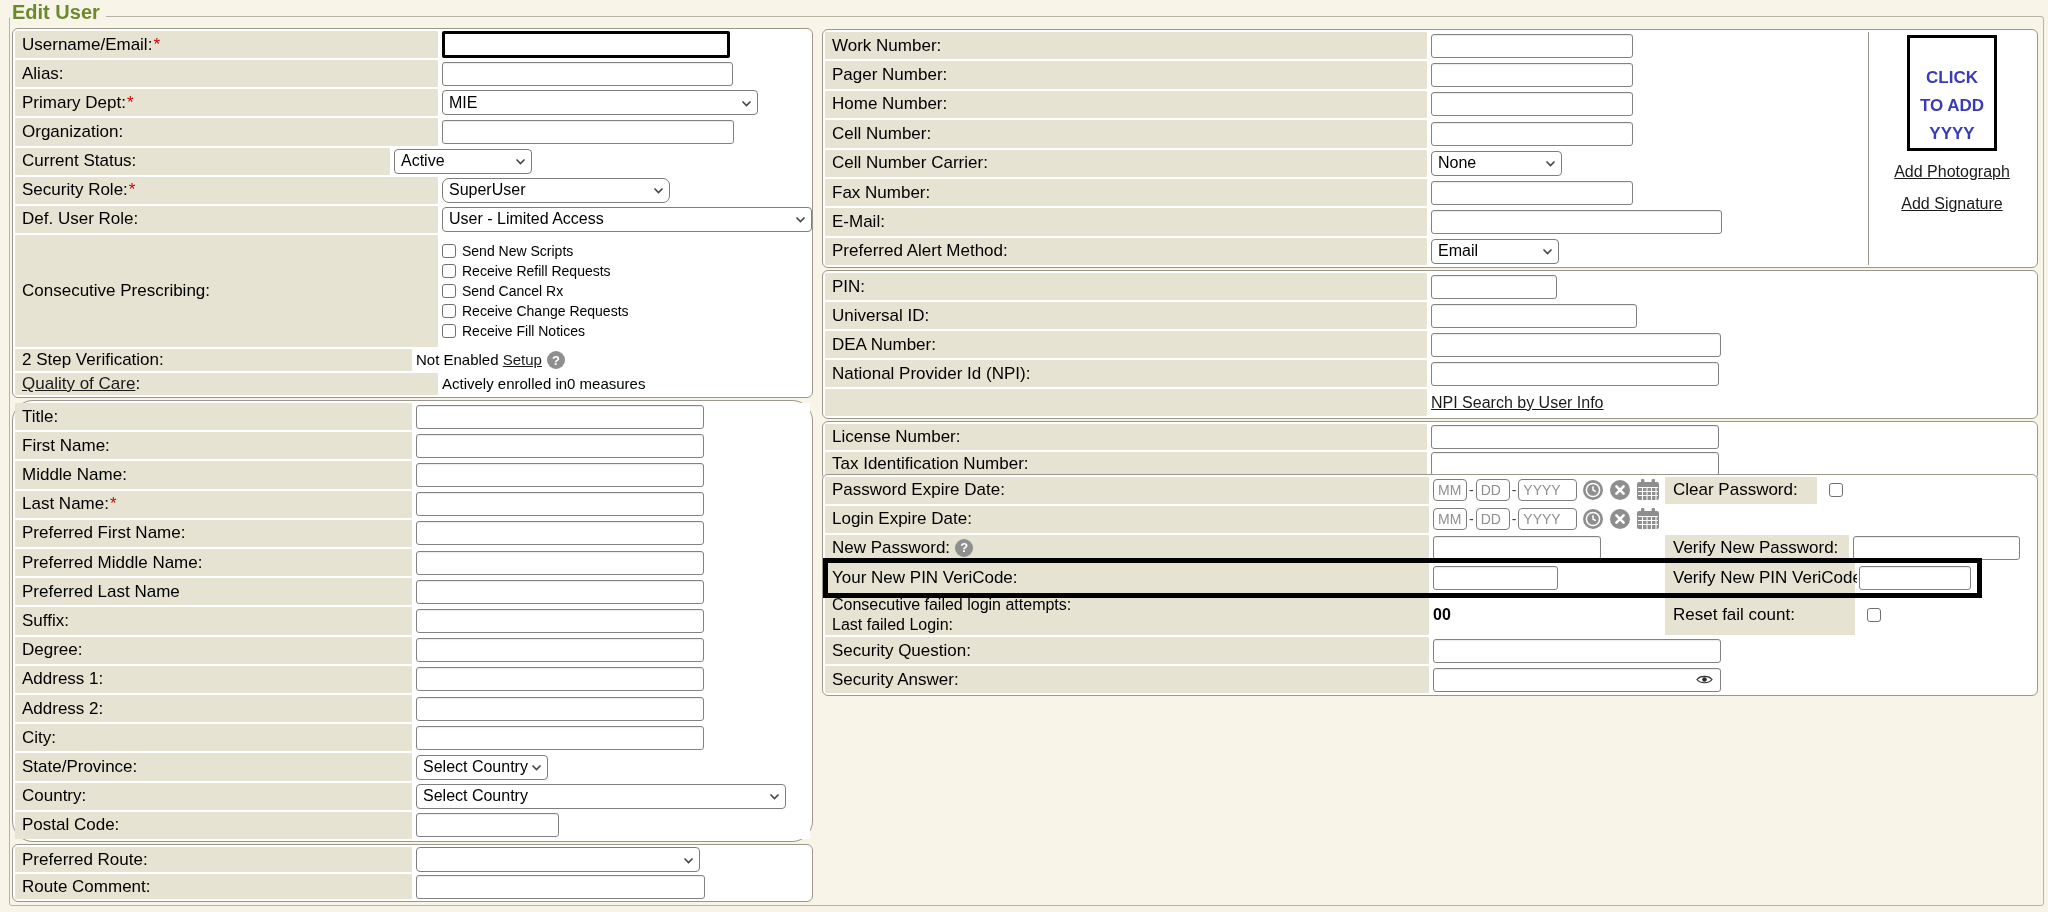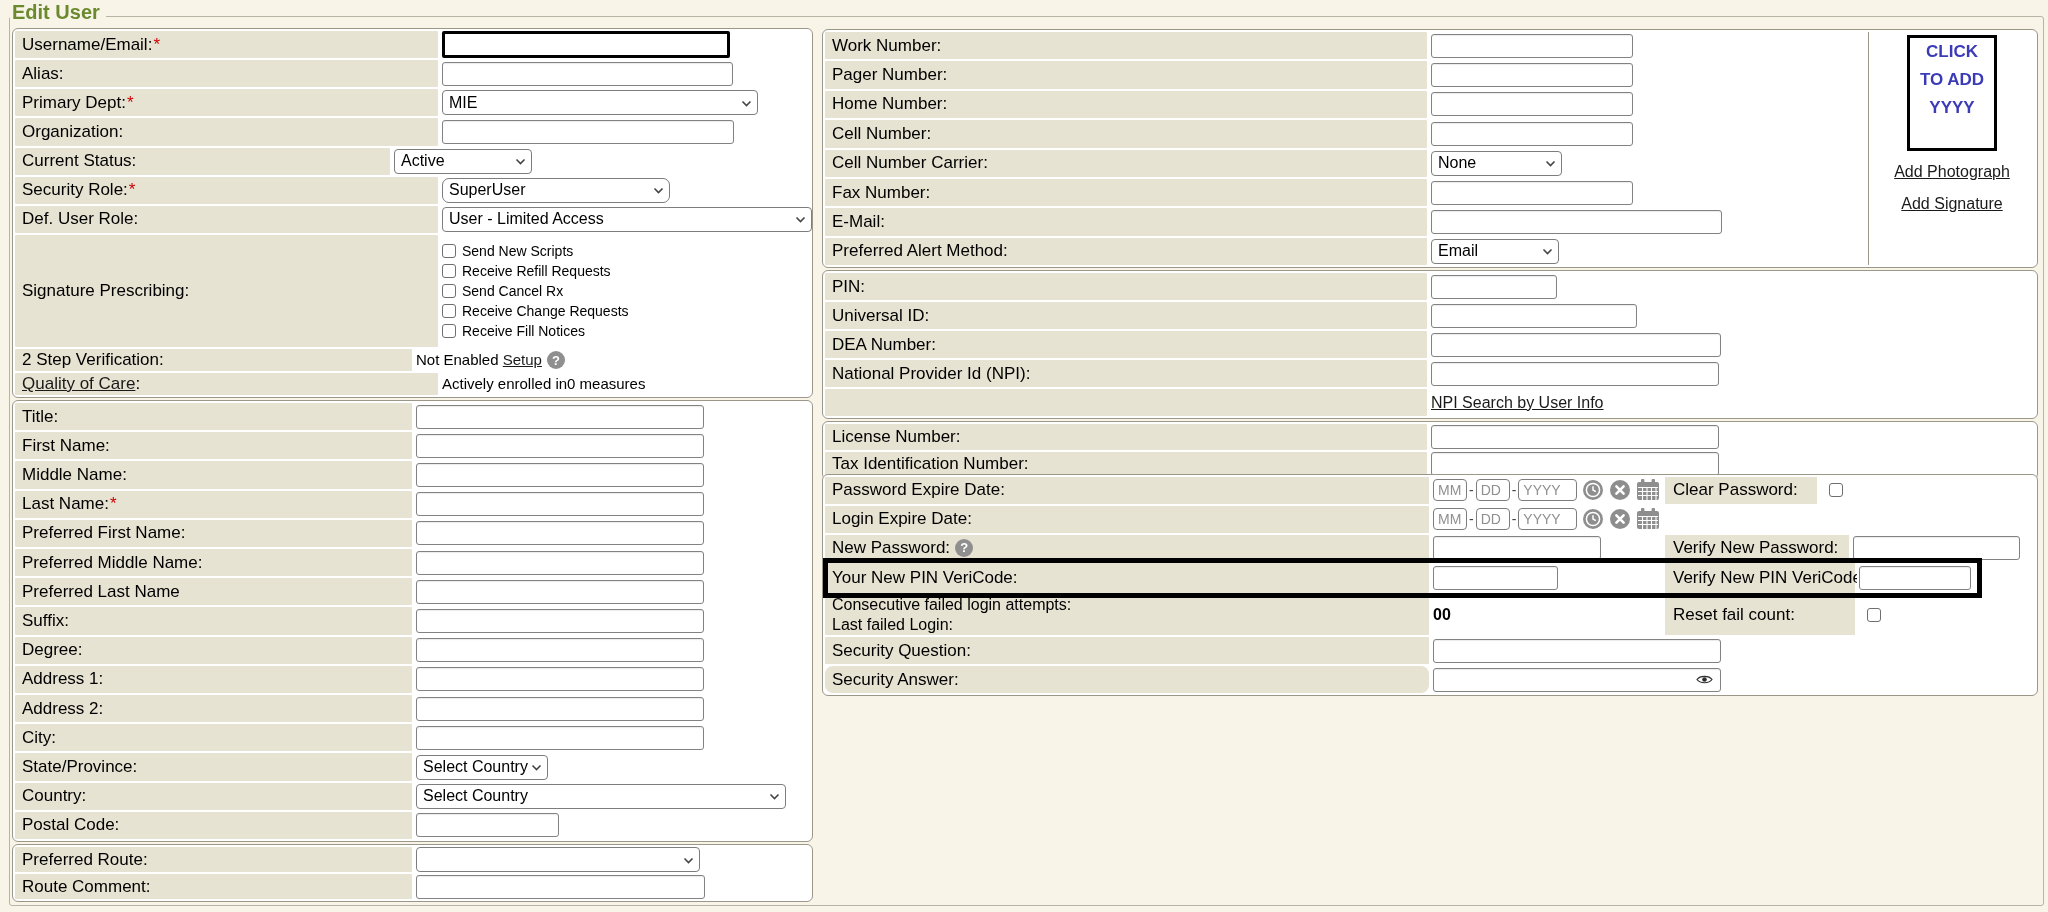--- a/index.html
+++ b/index.html
@@ -47,21 +47,21 @@
   .dsep{color:#444;font-size:14px;margin:0 -1px;}
   .dico{margin-left:2px;display:inline-flex;cursor:pointer;}
 
   .two-line{display:flex;flex-direction:column;justify-content:center;line-height:1.25;font-size:16px;}
 
   .hlbox{position:absolute;left:-2px;top:-5px;width:1159px;height:calc(100% + 10px);border:5px solid #000;
          box-sizing:border-box;pointer-events:none;z-index:5;}
 
   .photoCol{flex:0 0 166px;border-left:1px solid #9b9889;display:flex;flex-direction:column;align-items:center;background:#fff;}
   .pbx{margin-top:3px;width:84px;height:110px;border:3px solid #000;background:#fff;display:flex;flex-direction:column;
-       align-items:center;justify-content:flex-start;cursor:pointer;}
+       align-items:center;justify-content:flex-end;cursor:pointer;}
   .pbx div{font-size:17px;font-weight:bold;color:#3b3bb8;line-height:1.65;white-space:nowrap;}
   .plink{margin-top:12px;font-size:16px;}
   .plink2{margin-top:14px;font-size:16px;}
 
   .eye{position:absolute;right:7px;top:50%;margin-top:-6px;cursor:pointer;}
 </style>
 </head>
 <body>
 
 <div class="page">
@@ -144,21 +144,21 @@
             <div class="sel" style="width: 370px;">
               <span>User - Limited Access</span>
               <svg width="11" height="7" viewBox="0 0 11 7" class="chev">
                 <polyline points="1.5,1.5 5.5,5.5 9.5,1.5" fill="none" stroke="#444" stroke-width="1.6"></polyline>
               </svg>
             </div>
           </div>
         </div>
         <div class="row fixed" style="height: 112px;">
           <div class="cell lbl" style="width: 423px;">
-            <span>Signature Prescribing:</span>
+            <span>Consecutive Prescribing:</span>
           </div>
           <div class="cell fld">
             <div class="cklist">
               <div class="ckline">
                 <div class="chk"></div>
                 <span>Send New Scripts</span>
               </div>
               <div class="ckline">
                 <div class="chk"></div>
                 <span>Receive Refill Requests</span>
@@ -190,21 +190,21 @@
           <div class="cell lbl" style="width: 423px;">
             <a class="lnk">Quality of Care</a>
             <span>:</span>
           </div>
           <div class="cell fld">
             <span class="val15">Actively enrolled in0 measures</span>
           </div>
         </div>
       </div>
     </div>
-  <div id="left2" class="panel" style="left:12px;top:400px;width:801px;height:442px;">
+  <div id="left2" class="panel" style="left:12px;top:400px;width:801px;height:442px;border-radius:21px;">
       <div class="rows">
         <div class="row">
           <div class="cell lbl" style="width: 397px;">
             <span>Title:</span>
           </div>
           <div class="cell fld">
             <div class="ibox" style="width: 288px;"></div>
           </div>
         </div>
         <div class="row">
@@ -649,21 +649,21 @@
         <div class="row">
           <div class="cell lbl" style="width: 604px;">
             <span>Security Question:</span>
           </div>
           <div class="cell fld" style="flex: 0 0 232px;">
             <div class="ibox" style="width: 288px;"></div>
           </div>
           <div class="cell spacer"></div>
         </div>
         <div class="row">
-          <div class="cell lbl" style="width: 604px; border-radius: 8px;">
+          <div class="cell lbl" style="width: 604px;">
             <span>Security Answer:</span>
           </div>
           <div class="cell fld" style="flex: 0 0 232px;">
             <div class="ibox" style="width: 288px;">
               <svg width="17" height="11" viewBox="0 0 17 11" class="eye">
                 <path d="M1 5.5 C4 1.2 13 1.2 16 5.5 C13 9.8 4 9.8 1 5.5 Z" fill="none" stroke="#2c2c2c" stroke-width="1.2"></path>
                 <circle cx="8.5" cy="5.5" r="2.3" fill="#2c2c2c"></circle>
               </svg>
             </div>
           </div>

